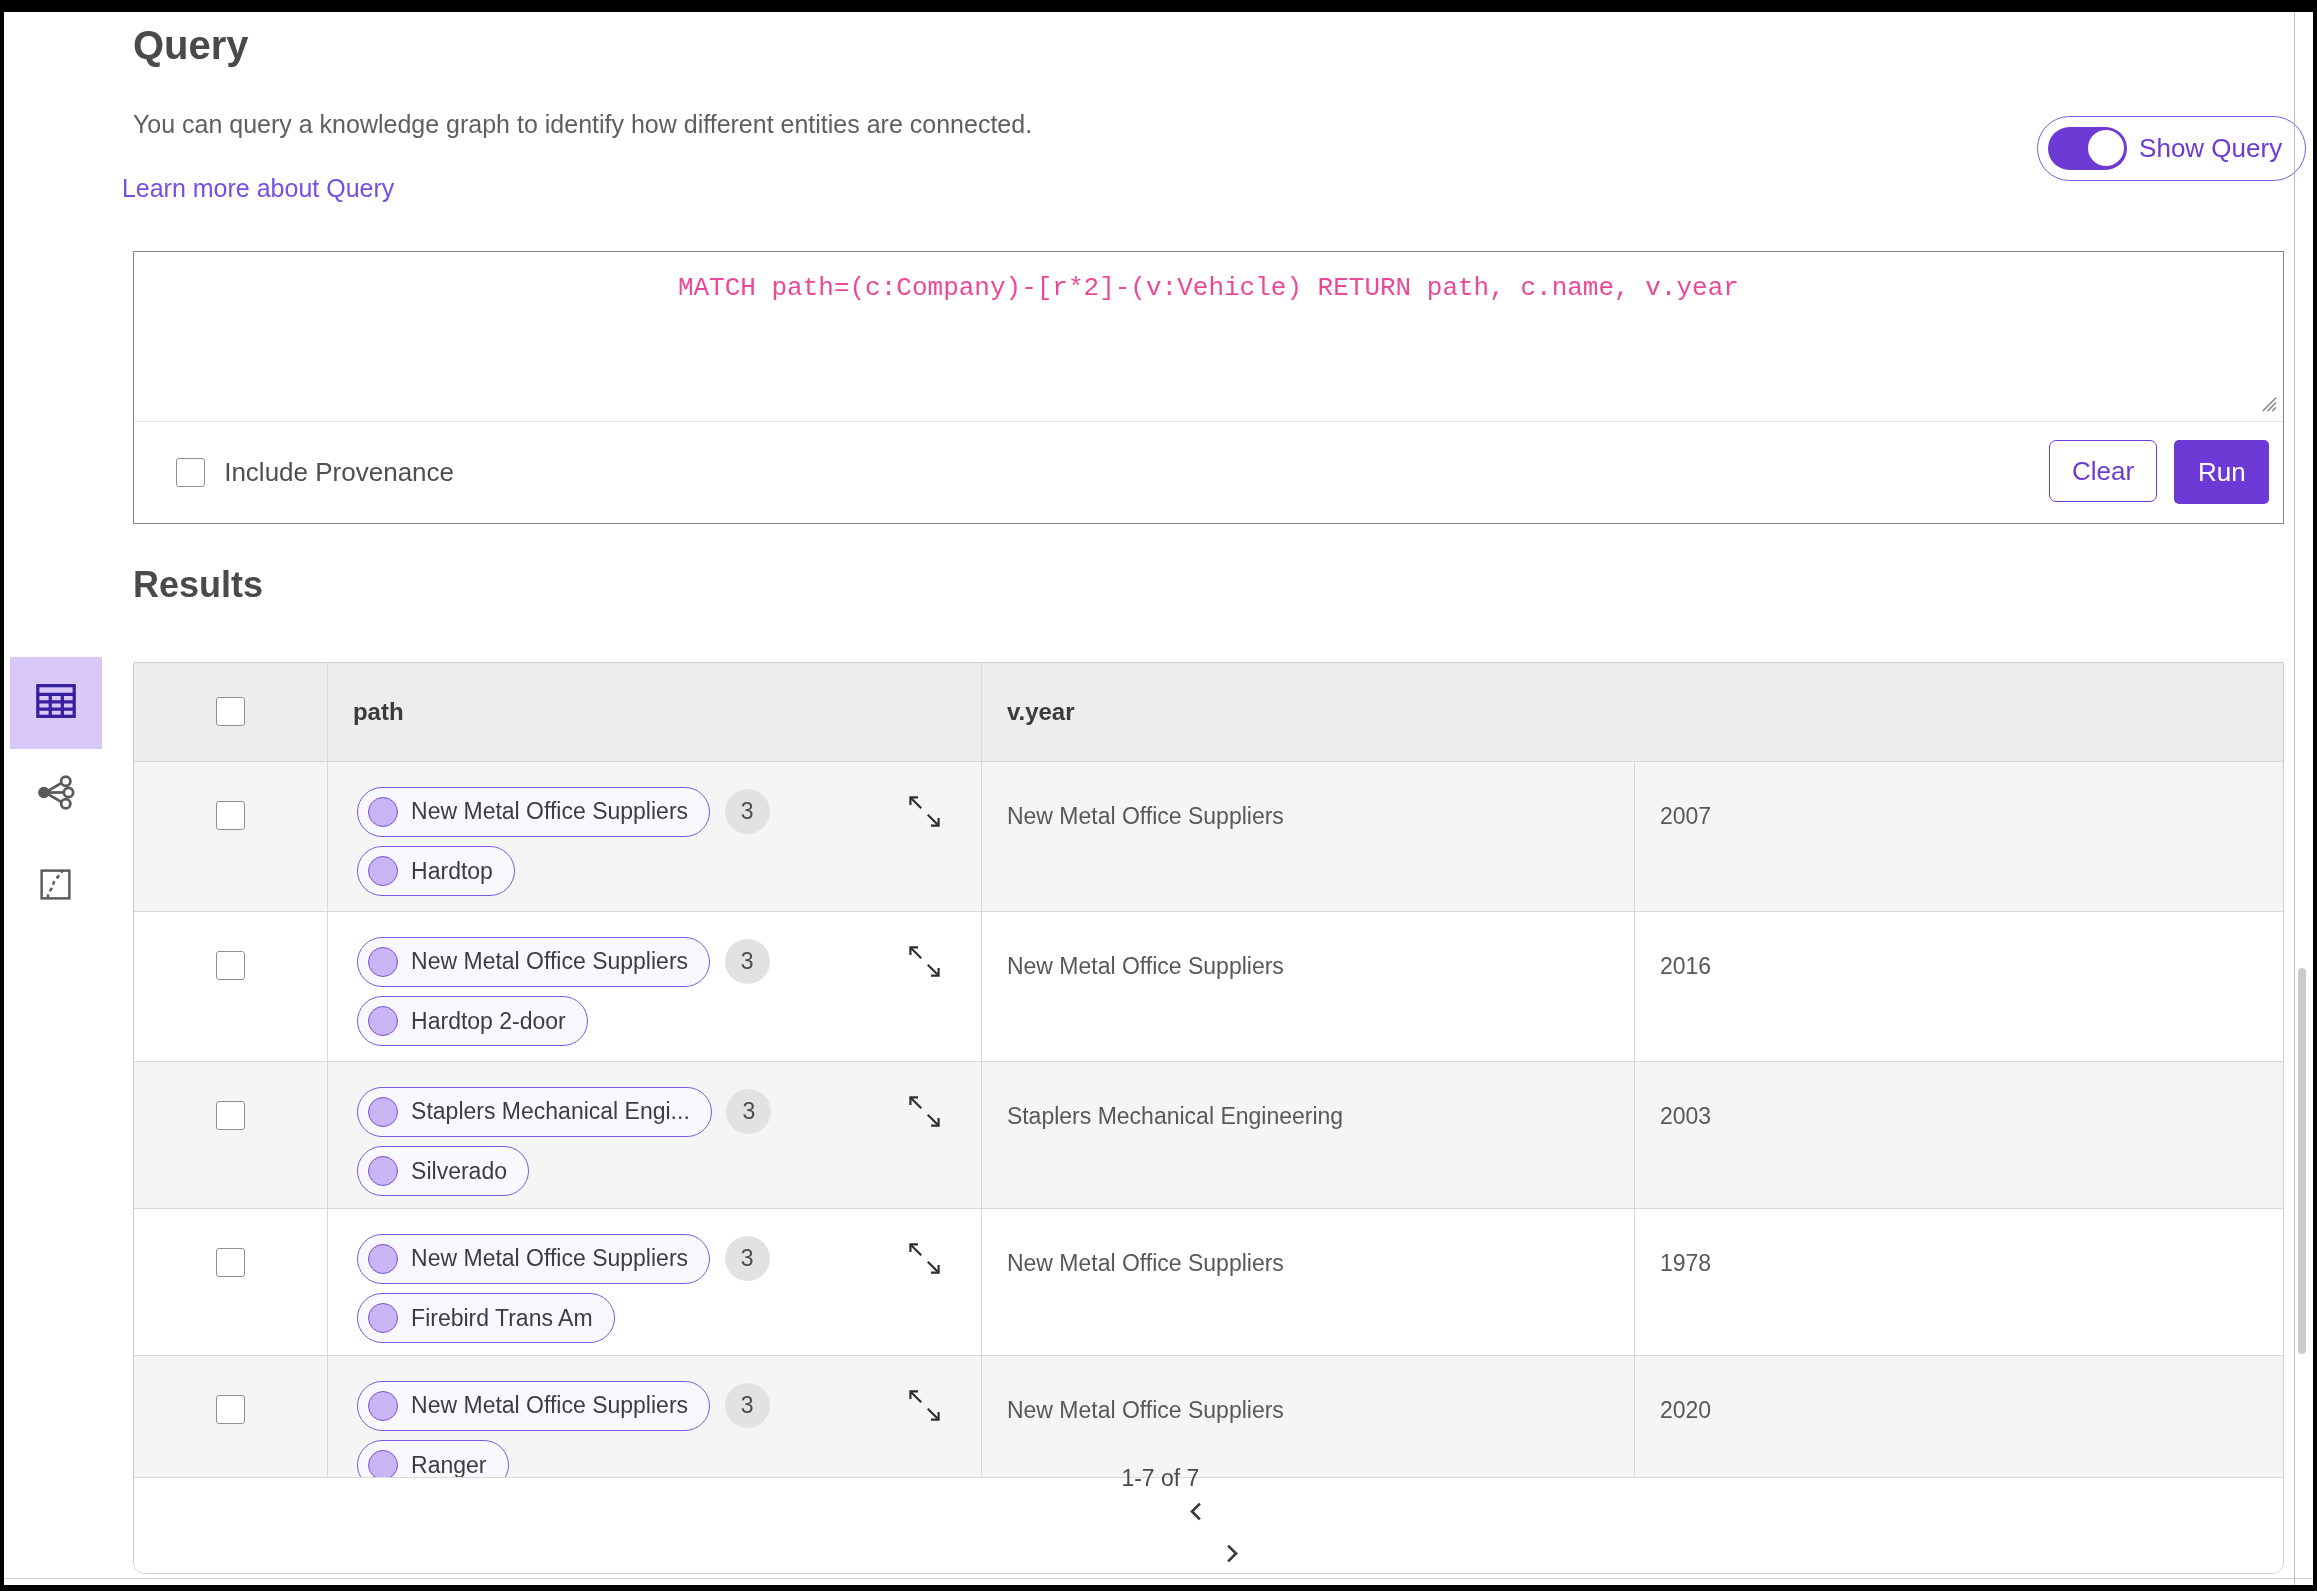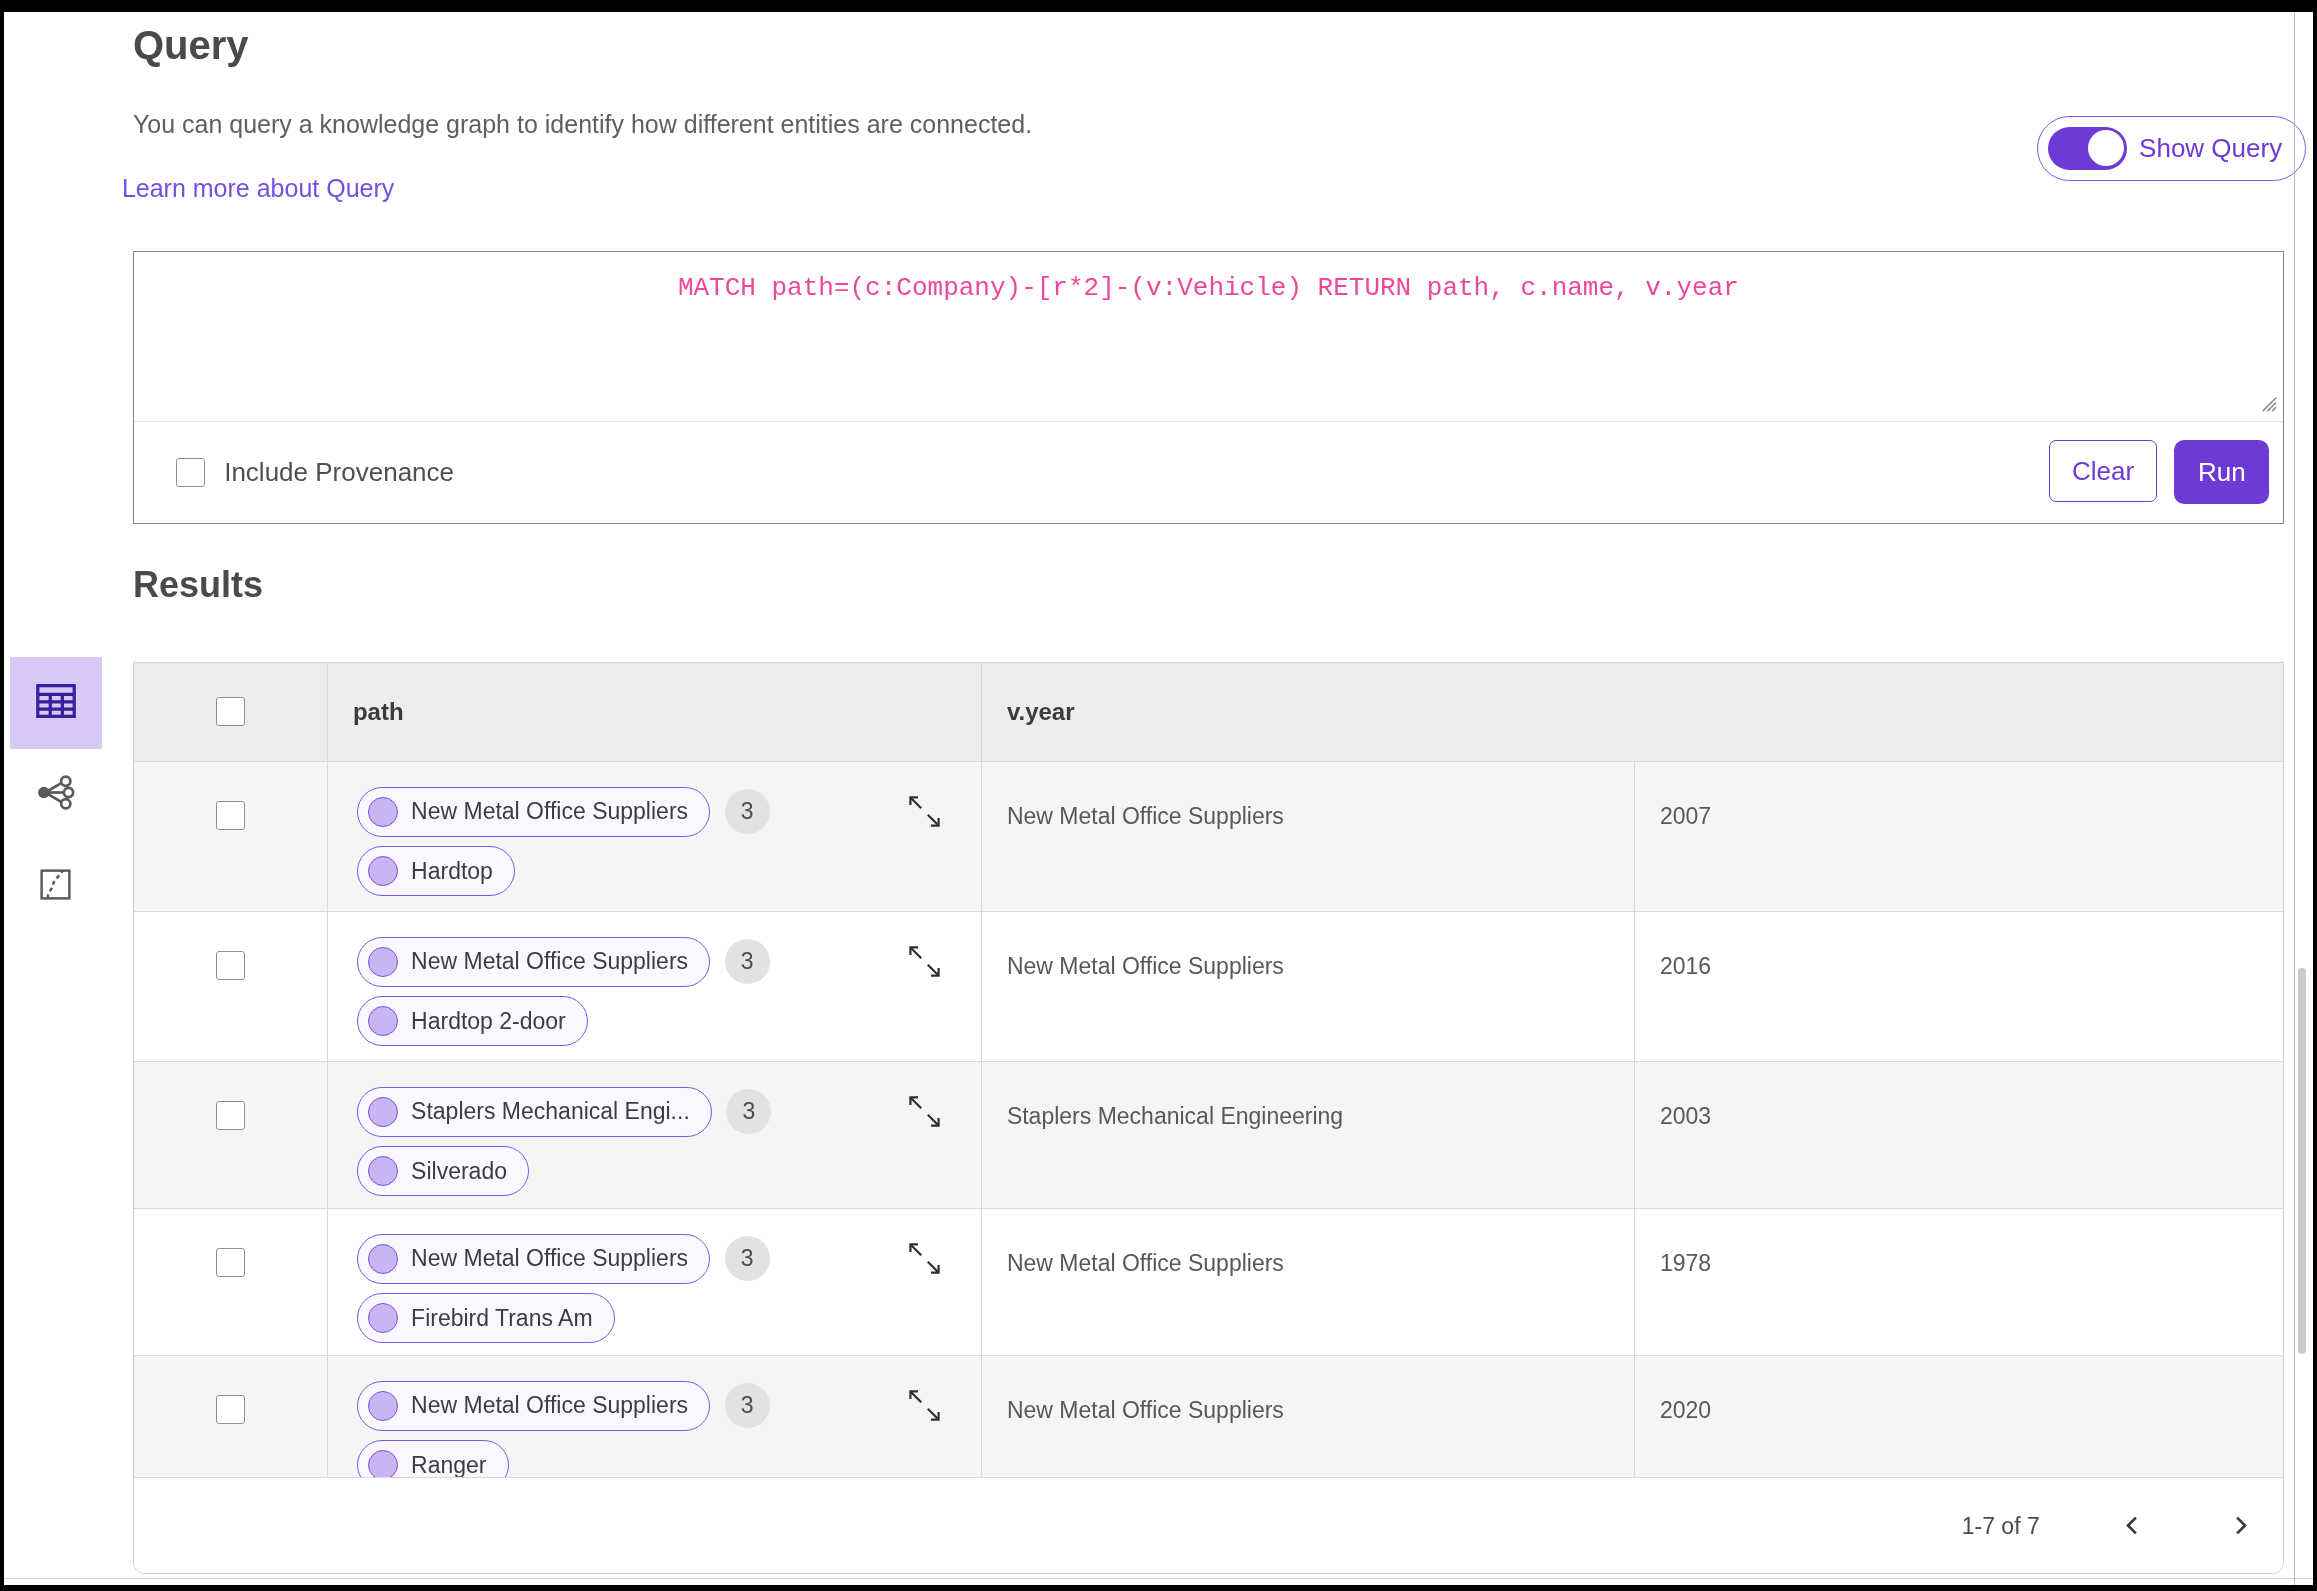--- a/index.html
+++ b/index.html
@@ -29,21 +29,21 @@
   .query-input { width:100%; height:100%; border:none; outline:none; resize:none; background:transparent;
     font-family:"Liberation Mono", monospace; font-size:26px; color:#ec4899; padding:21px 25px;text-align:center; }
   .resize-grip { position:absolute; right:4.8px; bottom:3.9px; }
   .editor-footer { position:relative; height:101px; display:flex; align-items:center; }
   .provenance { display:flex; align-items:center; gap:19.3px; margin-left:42px; cursor:pointer; }
   .checkbox { display:inline-block; width:29px; height:29px; background:#fff; border:1.9px solid #8f8f8f; border-radius:2.9px; }
   .provenance-label { font-size:26px; color:#4f4f4f; }
   .editor-buttons { margin-left:auto; display:flex; gap:17.4px; padding-right:13.5px; }
   .btn-clear { width:108px; height:62px; background:#fff; border:1.9px solid #6d3ad6; border-radius:7px;
     color:#6d3ad6; font-size:26px; font-family:inherit; cursor:pointer; }
-  .btn-run { width:95px; height:64px; background:#6d3ad6; border:none; border-radius:10px;
+  .btn-run { width:95px; height:64px; background:#6d3ad6; border:none; border-radius:5px;
     color:#fff; font-size:26px; font-family:inherit; cursor:pointer; }
 
   
   .results-title { position:absolute; left:129px; top:552px; font-size:36px; font-weight:600; color:#4a4a4a; }
 
   .view-rail { position:absolute; left:5.8px; top:645px; width:92px; display:flex; flex-direction:column; }
   .view-item { width:92px; height:92px; display:flex; align-items:center; justify-content:center; cursor:pointer; }
   .view-item.active { background:#d8c8f8; }
 
   .table-card { position:absolute; left:129px; top:650px; width:2151px; height:912px;
@@ -70,21 +70,21 @@
   .dot { flex:none; width:30px; height:30px; border-radius:50%; background:#c9b5f4; border:1.9px solid #7a52d8; }
   .pill-label { font-size:23px; color:#3d3d3d; white-space:nowrap; }
   .count-badge { flex:none; width:45px; height:45px; margin-left:14.5px; border-radius:50%; background:#e2e2e2;
     display:flex; align-items:center; justify-content:center; font-size:23px; color:#4c4c4c; }
   .expand { margin-left:auto; margin-right:37px; cursor:pointer; display:flex; }
   .pill-second { margin-top:9.7px; }
 
   .text-cell { padding:41px 0 0 25px; font-size:23px; color:#585858; }
 
   .tfoot { height:99px; background:#fff; border-top:1px solid #d9d9d9; display:flex; align-items:center;
-    justify-content:flex-end; padding-right:23px; }
+    justify-content:flex-end; padding-right:23px;flex-direction:column; }
   .page-range { font-size:23px; color:#4a4a4a; margin-right:73px; }
   .pager-btn { background:none; border:none; cursor:pointer; display:flex; padding:5.8px; }
   .pager-btn + .pager-btn { margin-left:70px; }
 
   
   .scroll-track { position:absolute; right:18.3px; top:0; width:1px; height:100%; background:#b9b9b9; }
   .scroll-thumb { position:absolute; right:6.8px; top:956px; width:8.7px; height:386px; background:#cacaca; border-radius:4.8px; }
   .bottom-rule { position:absolute; left:0; top:1566px; width:100%; height:1px; background:#d2d2d2; }
 </style>
 </head>

